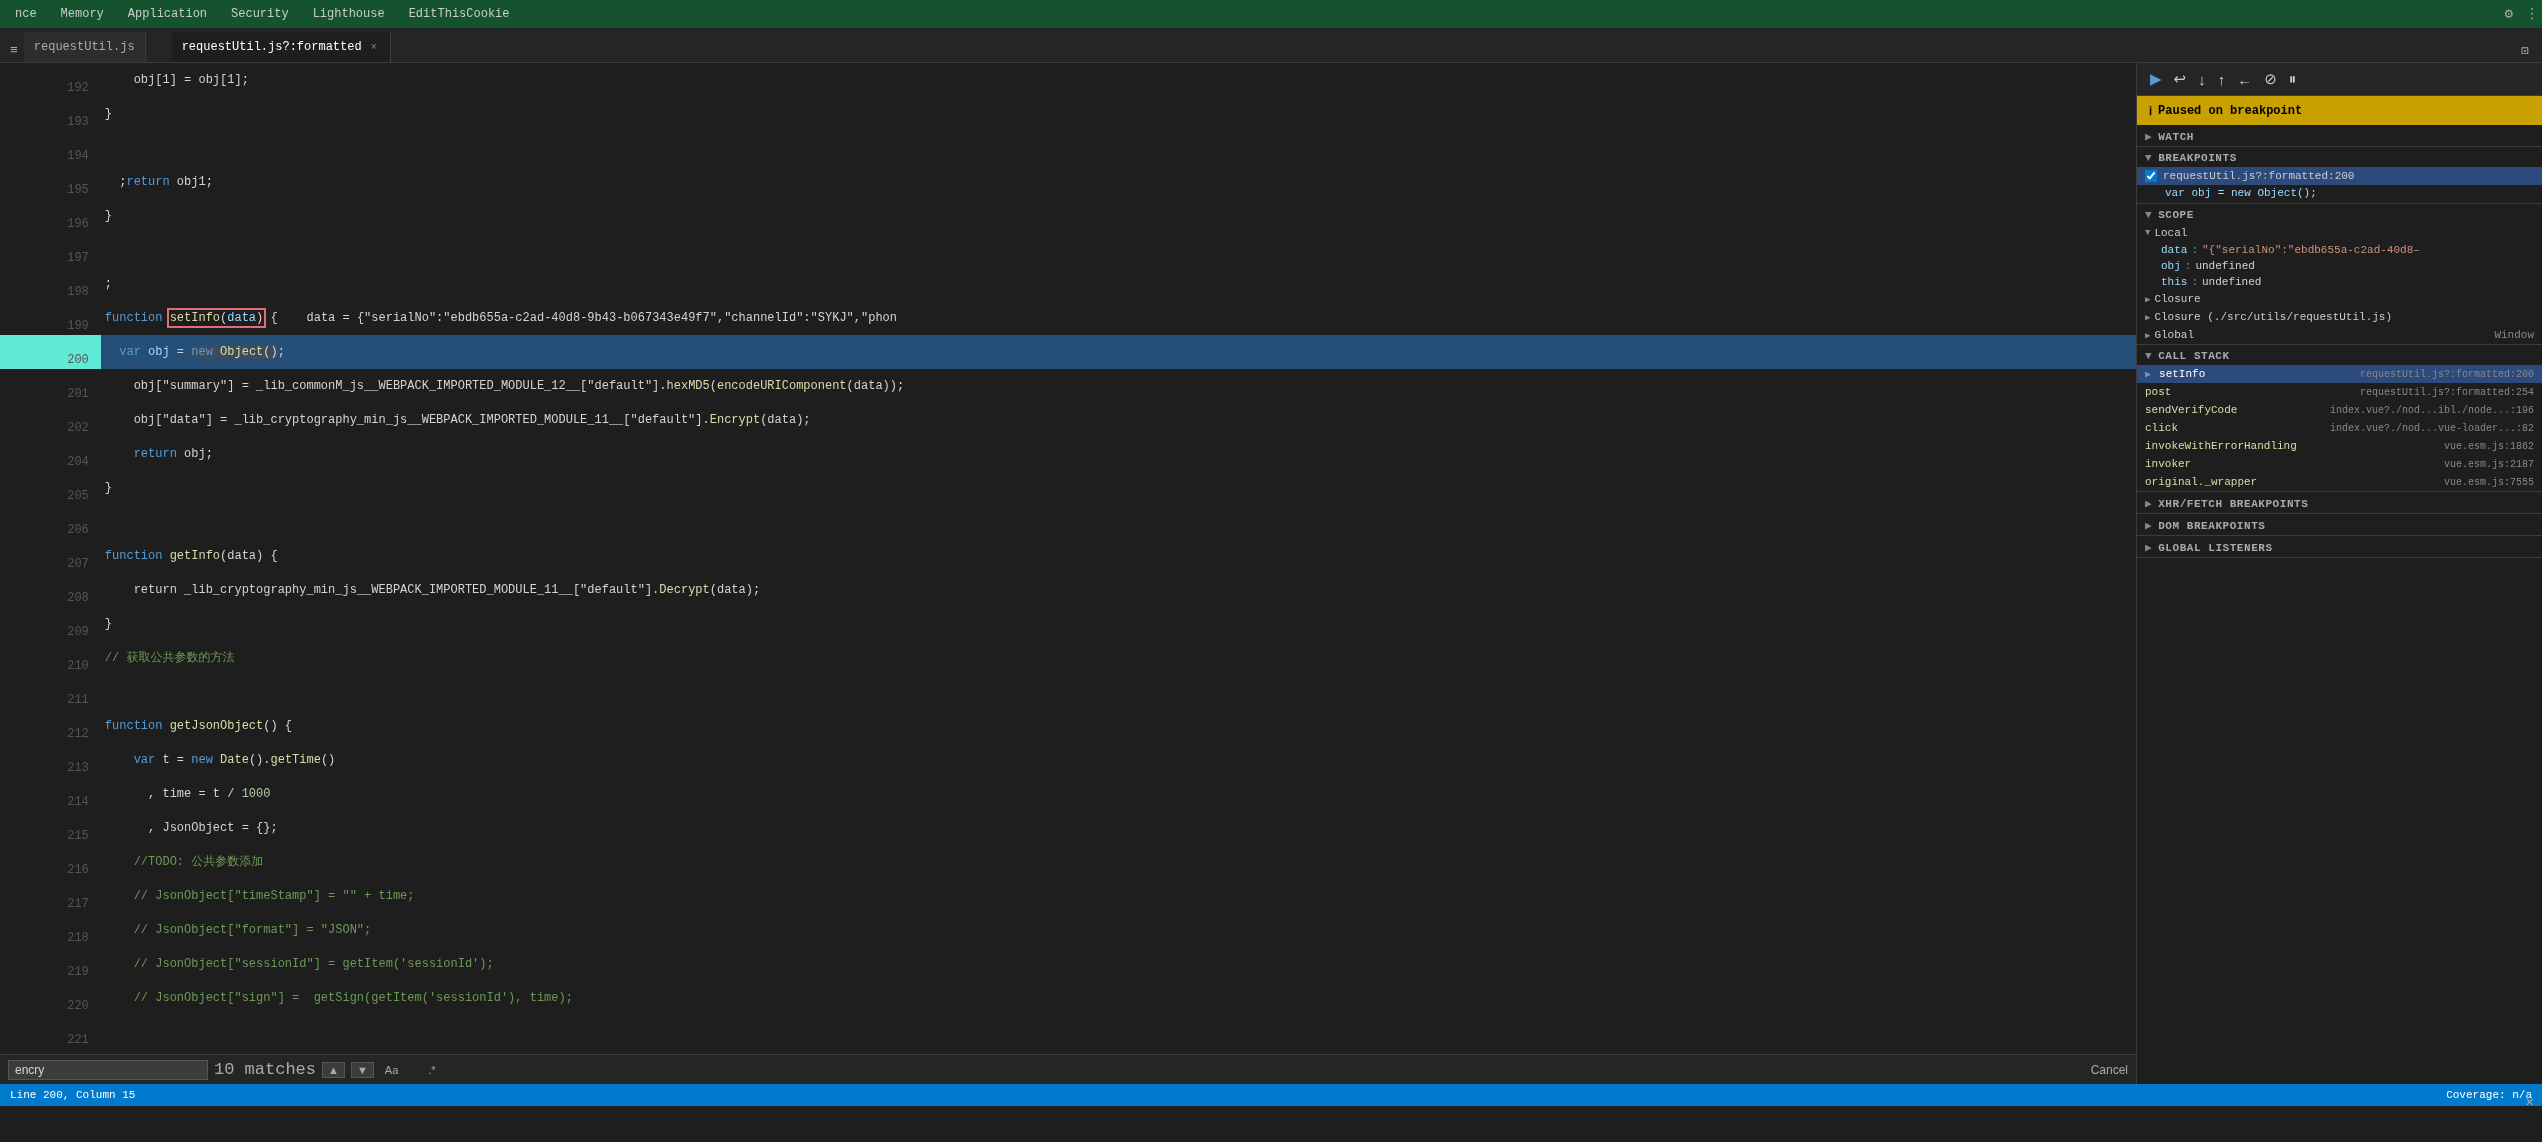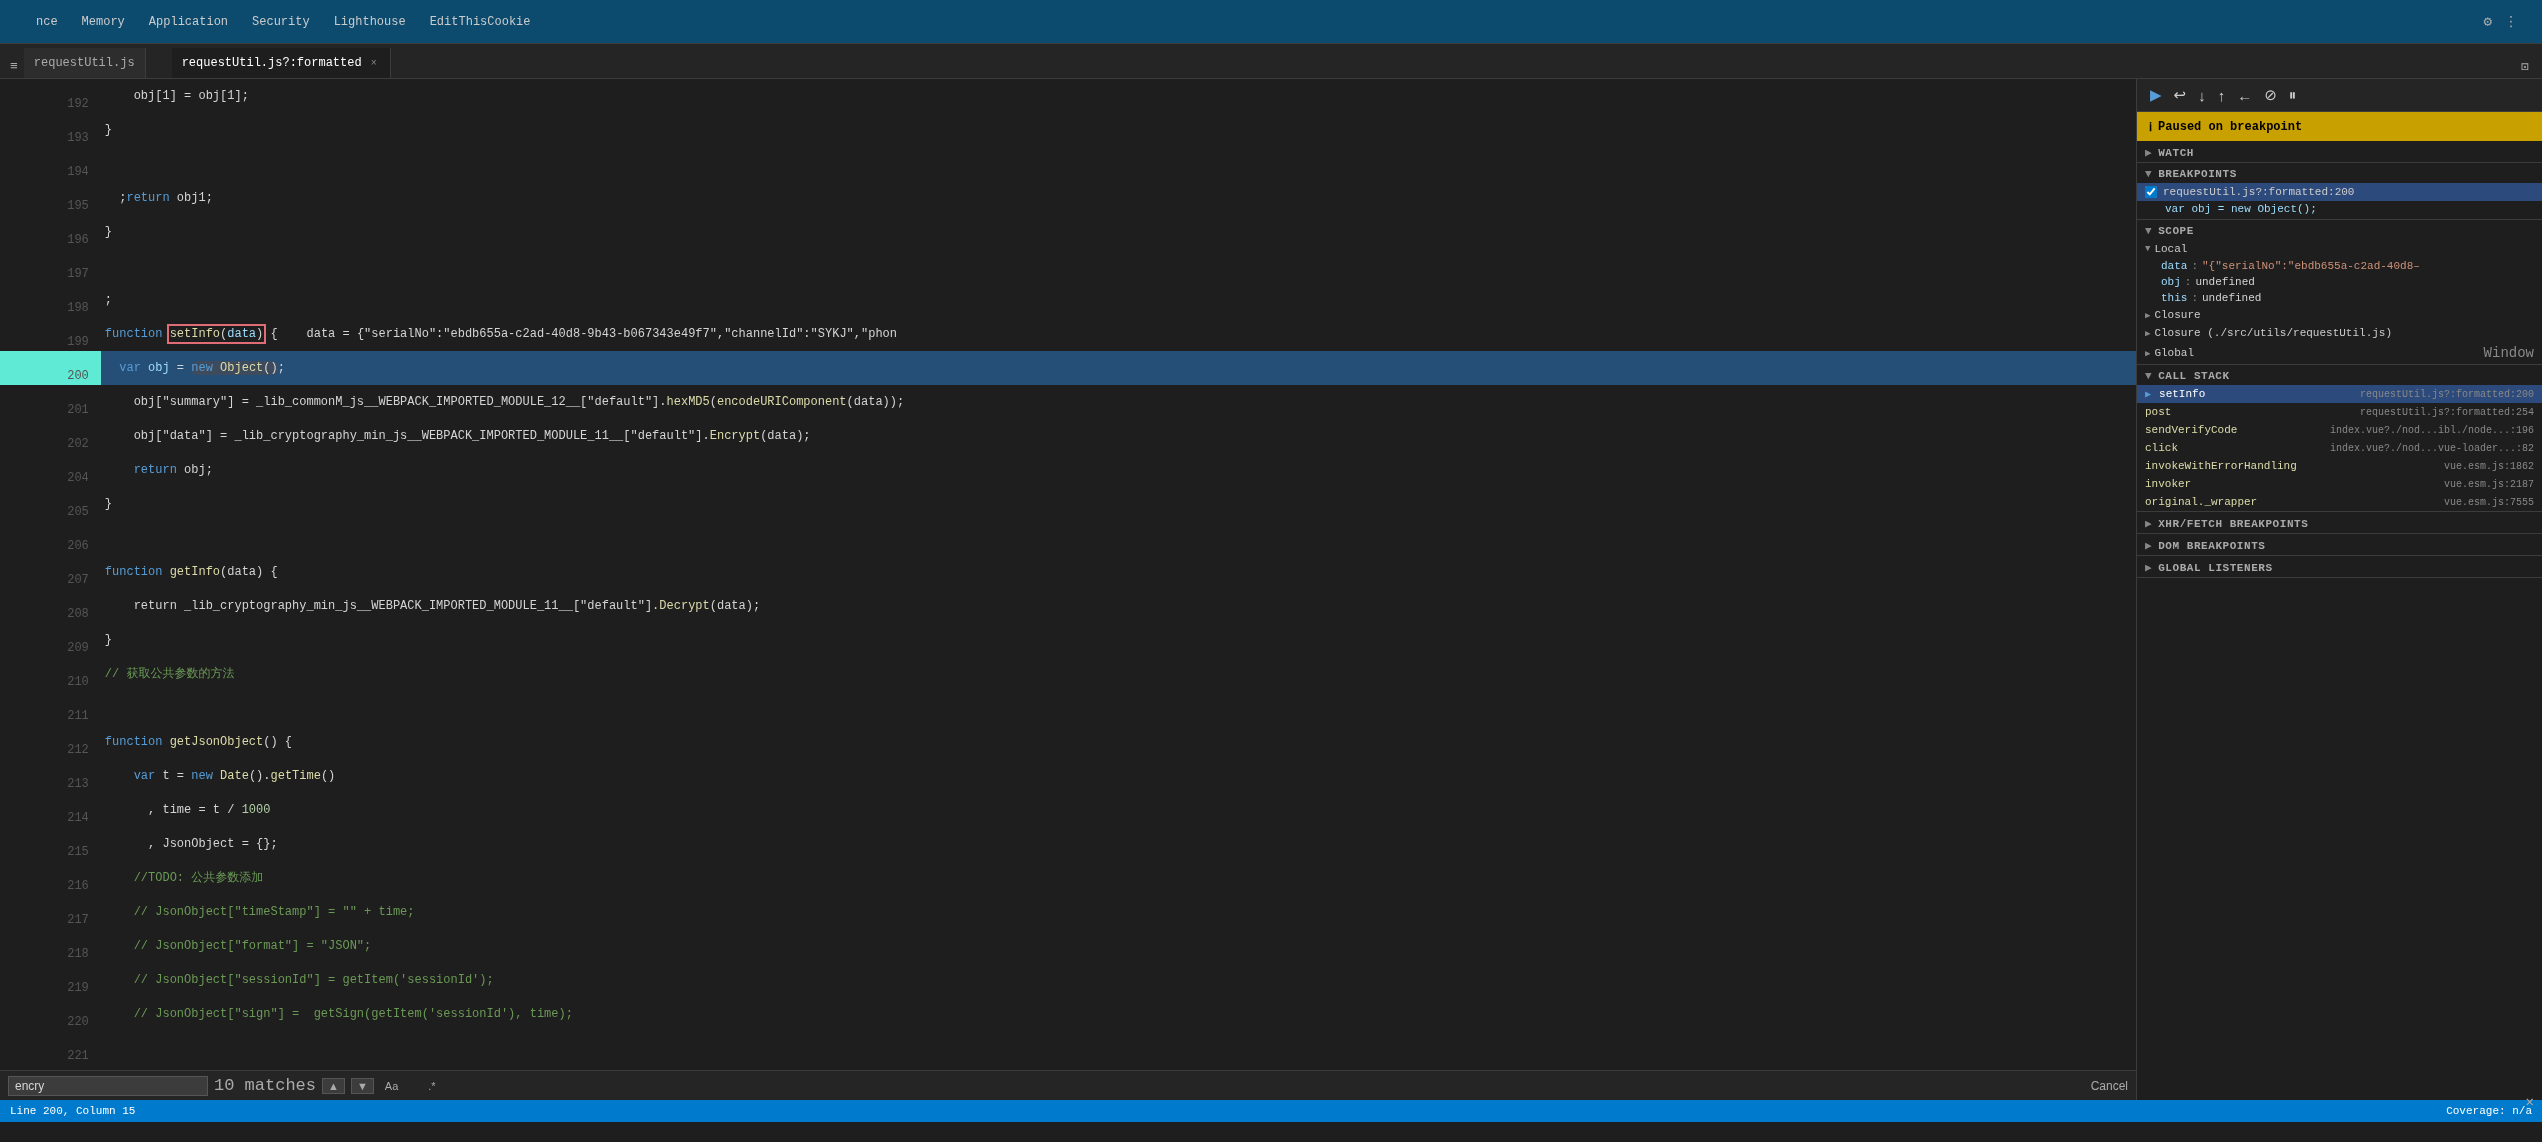--- a/index.html
+++ b/index.html
@@ -7,26 +7,26 @@
       background: #1e1e1e;
       color: #d4d4d4;
       font-family: 'Consolas', 'Courier New', monospace;
       font-size: 12px;
       height: 100vh;
       overflow: hidden;
     }
 
     
     .top-nav {
-      background: #0c4a6e;
-      height: 44px;
+      background: #14532d;
+      height: 28px;
       display: flex;
       align-items: center;
       border-bottom: 1px solid #3c3c3c;
-      padding: 0 24px;
+      padding: 0 3px;
     }
     .top-nav-item {
       color: #ccc;
       padding: 0 12px;
       height: 100%;
       display: flex;
       align-items: center;
       cursor: pointer;
       font-size: 12px;
     }
@@ -613,21 +613,21 @@
           </div>
           <div class="scope-header">
             <span class="scope-header-tri">▶</span>
             <span>Closure (./src/utils/requestUtil.js)</span>
           </div>
           <div class="scope-header" style="justify-content:space-between;">
             <div style="display:flex;align-items:center;gap:4px;">
               <span class="scope-header-tri">▶</span>
               <span>Global</span>
             </div>
-            <span style="color:#888;font-size:14px;">Window</span>
+            <span style="color:#888;font-size:11px;">Window</span>
           </div>
         </div>
       </div>
 
       <div class="panel-section">
         <div class="section-title">
           <span class="section-expand">▼</span>
           <span>Call Stack</span>
         </div>
         <div class="panel-section-body" id="call-stack-body">

